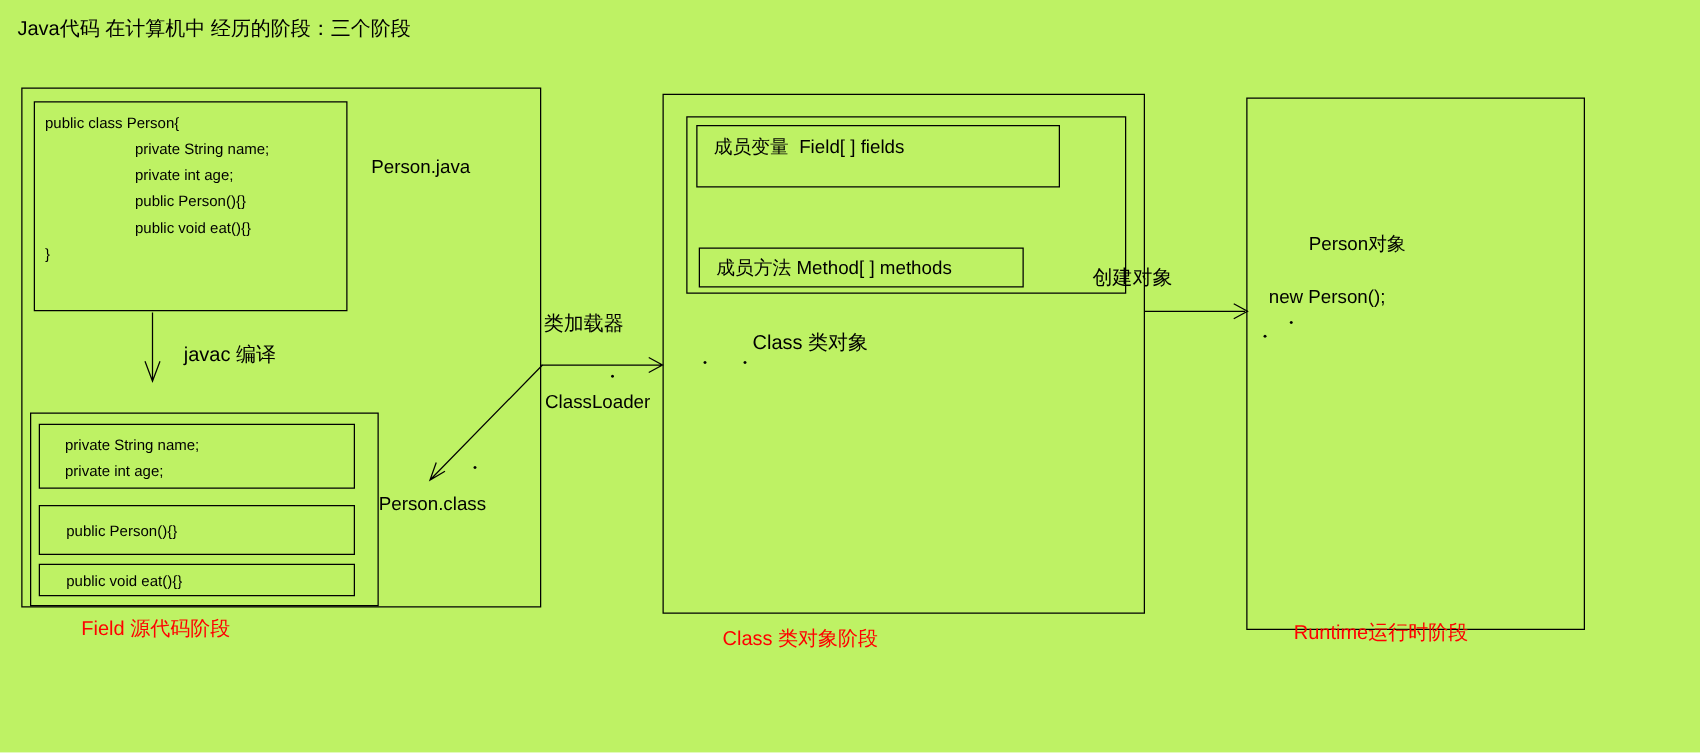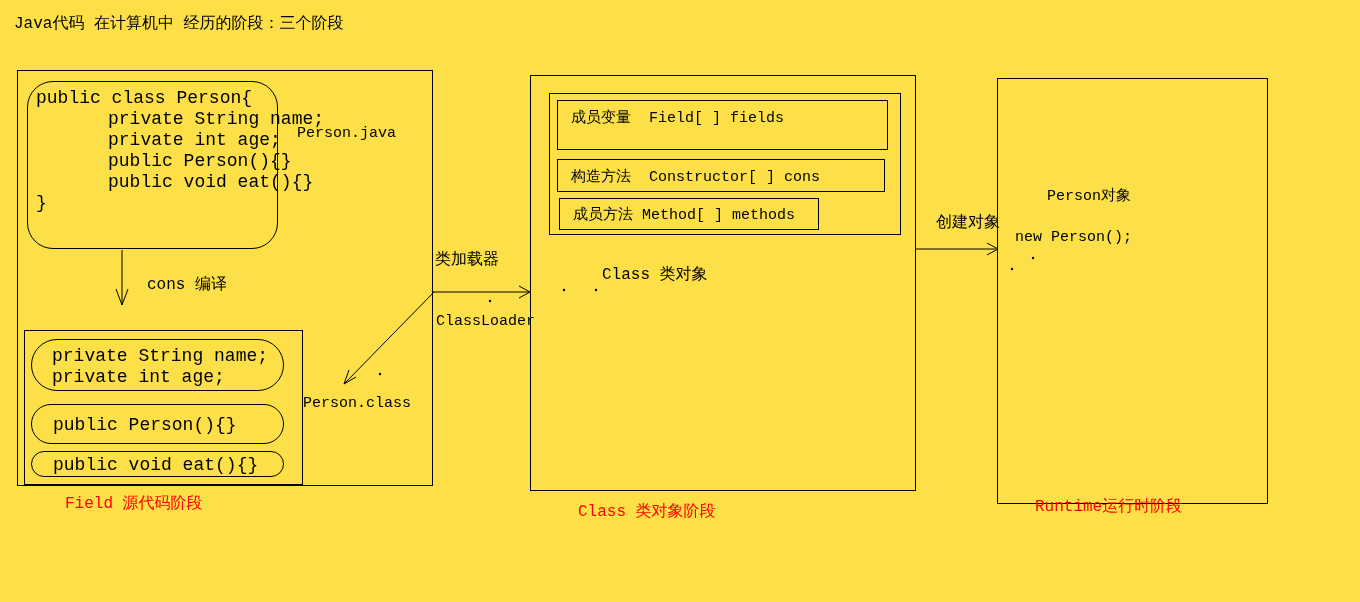--- a/index.html
+++ b/index.html
@@ -1,28 +1,28 @@
 <!DOCTYPE html>
 <html><head>
 <meta charset="utf-8">
 <style>
   html,body { margin:0; padding:0; background:#ffffff; }
   .canvas {
     position:relative; width:1360px; height:602px;
-    background:#fde047; color:#000;
-    font-family:Liberation Mono, monospace;
+    background:#bef264; color:#000;
+    font-family:Liberation Sans, sans-serif;
     overflow:hidden;
   }
   .box { position:absolute; border:1px solid #000; background:transparent; box-sizing:border-box; }
   .abs { position:absolute; white-space:pre; }
   .title { font-size:16px; }
   .label { font-size:15px; }
   .label-cn { font-size:16px; }
   .stage-label { font-size:16px; color:#FF0000; }
-  .code { font-size:18px; line-height:21px;border-radius:26px; }
+  .code { font-size:12px; line-height:21px; }
   .code-line { white-space:pre; }
   .ind { padding-left:72px; }
   .arrow-layer { position:absolute; left:0; top:0; width:1360px; height:602px; pointer-events:none; }
   svg line, svg path, svg polyline { stroke:#000; stroke-width:1; fill:none; }
 </style>
 </head>
 <body>
 
 <div class="canvas">
 
@@ -58,21 +58,21 @@
     <div class="code-line ind">private int age;</div>
     <div class="code-line"></div>
     <div class="code-line ind">public Person(){}</div>
     <div class="code-line"></div>
     <div class="code-line ind">public void eat(){}</div>
     <div class="code-line">}</div>
   </div>
 
   <div class="abs label" style="left:297px; top:125px;">Person.java</div>
 
-  <div class="abs label-cn" style="left:147px; top:274px;">cons 编译</div>
+  <div class="abs label-cn" style="left:147px; top:274px;">javac 编译</div>
 
   <div class="box" style="left:24px; top:330px; width:279px; height:155px;"></div>
 
   <div class="box code" style="left:31px; top:339px; width:253px; height:52px; padding:6px 0 0 20px;">
     <div class="code-line">private String name;</div>
     <div class="code-line">private int age;</div>
   </div>
   <div class="box code" style="left:31px; top:404px; width:253px; height:40px; padding:10px 0 0 21px;">
     <div class="code-line">public Person(){}</div>
   </div>
@@ -84,35 +84,32 @@
 
   <div class="abs stage-label" style="left:65px; top:493px;">Field 源代码阶段</div>
 
   <div class="abs label-cn" style="left:435px; top:249px;">类加载器</div>
   <div class="abs label" style="left:436px; top:313px;text-align:right;">ClassLoader</div>
 
   <div class="box" style="left:530px; top:75px; width:386px; height:416px;"></div>
 
   <div class="box" style="left:549px; top:93px; width:352px; height:142px;"></div>
 
-  <div class="box label" style="left:557px; top:100px; width:331px; height:50px; padding:7px 0 0 13px;">
+  <div class="box label" style="left:557px; top:100px; width:291px; height:50px; padding:7px 0 0 13px;">
     <span class="code-line">成员变量  Field[ ] fields</span>
-  </div>
-  <div class="box label" style="left:557px; top:159px; width:328px; height:33px; padding:7px 0 0 13px;">
-    <span class="code-line">构造方法  Constructor[ ] cons</span>
   </div>
   <div class="box label" style="left:559px; top:198px; width:260px; height:32px; padding:6px 0 0 13px;">
     <span class="code-line">成员方法 Method[ ] methods</span>
   </div>
 
   <div class="abs label-cn" style="left:602px; top:264px;">Class 类对象</div>
 
   <div class="abs stage-label" style="left:578px; top:501px;">Class 类对象阶段</div>
 
-  <div class="abs label-cn" style="left:936px; top:212px;">创建对象</div>
+  <div class="abs label-cn" style="left:874px; top:212px;">创建对象</div>
 
   <div class="box" style="left:997px; top:78px; width:271px; height:426px;"></div>
 
   <div class="abs label" style="left:1015px; top:186px;margin-left:32px;">Person对象</div>
   <div class="abs label" style="left:1015px; top:229px;">new Person();</div>
 
   <div class="abs stage-label" style="left:1035px; top:496px;">Runtime运行时阶段</div>
 
 </div>
 

